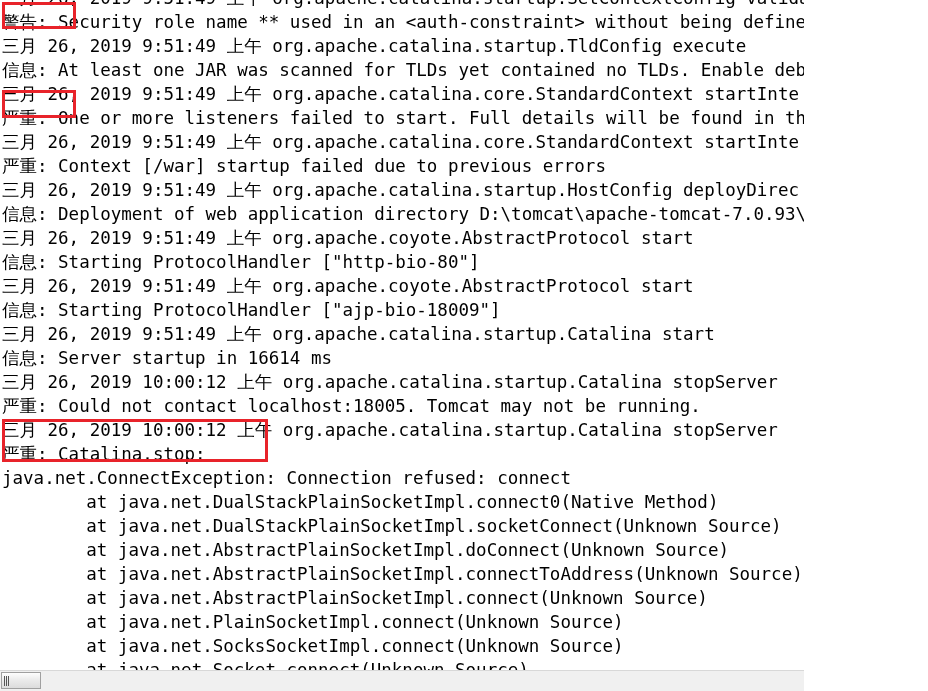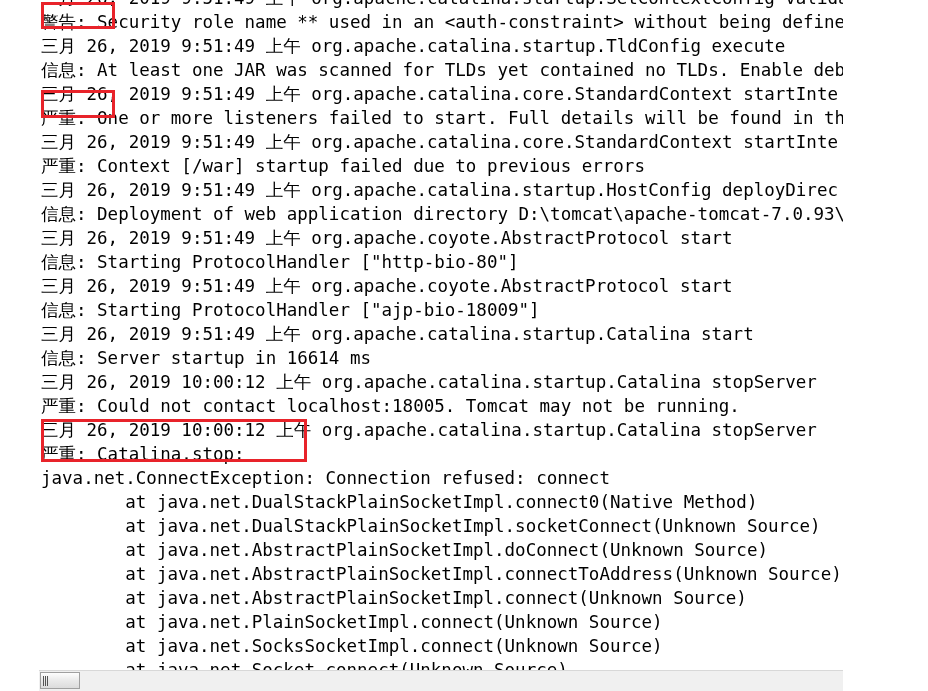--- a/index.html
+++ b/index.html
@@ -13,21 +13,20 @@
     overflow: hidden;
     font-family: "DejaVu Sans Mono", "Liberation Mono", monospace;
   }
 
   #console-window {
     position: relative;
     width: 804px;
     height: 691px;
     background: #0369a1;
     overflow: hidden;
-    margin-left: 39px;
   }
 
   #log-viewport {
     position: absolute;
     left: 0;
     top: 0;
     width: 928px;
     height: 670px;
     overflow: hidden;
     background: #ffffff;

